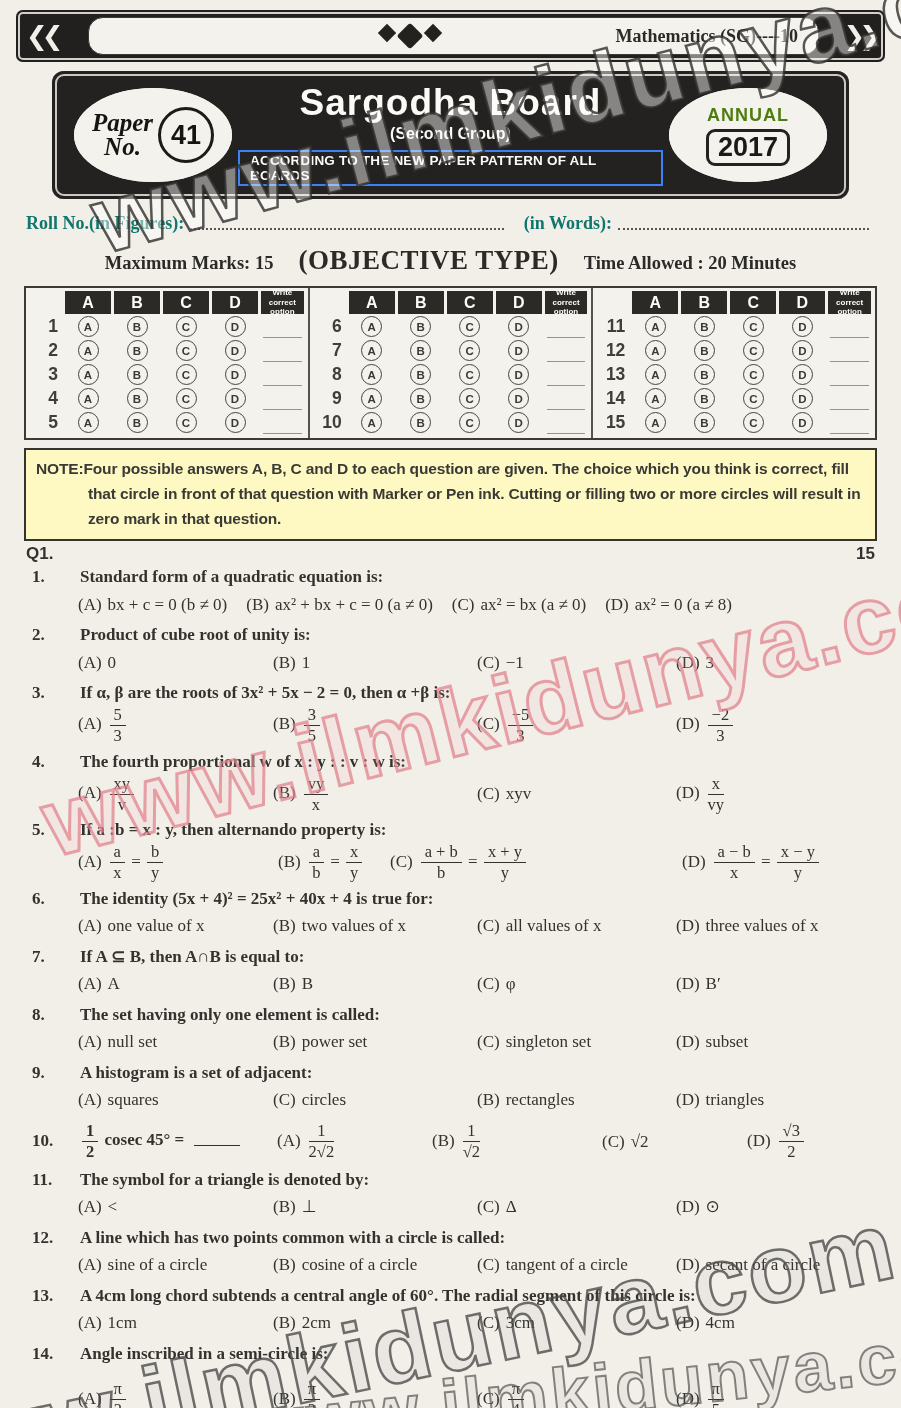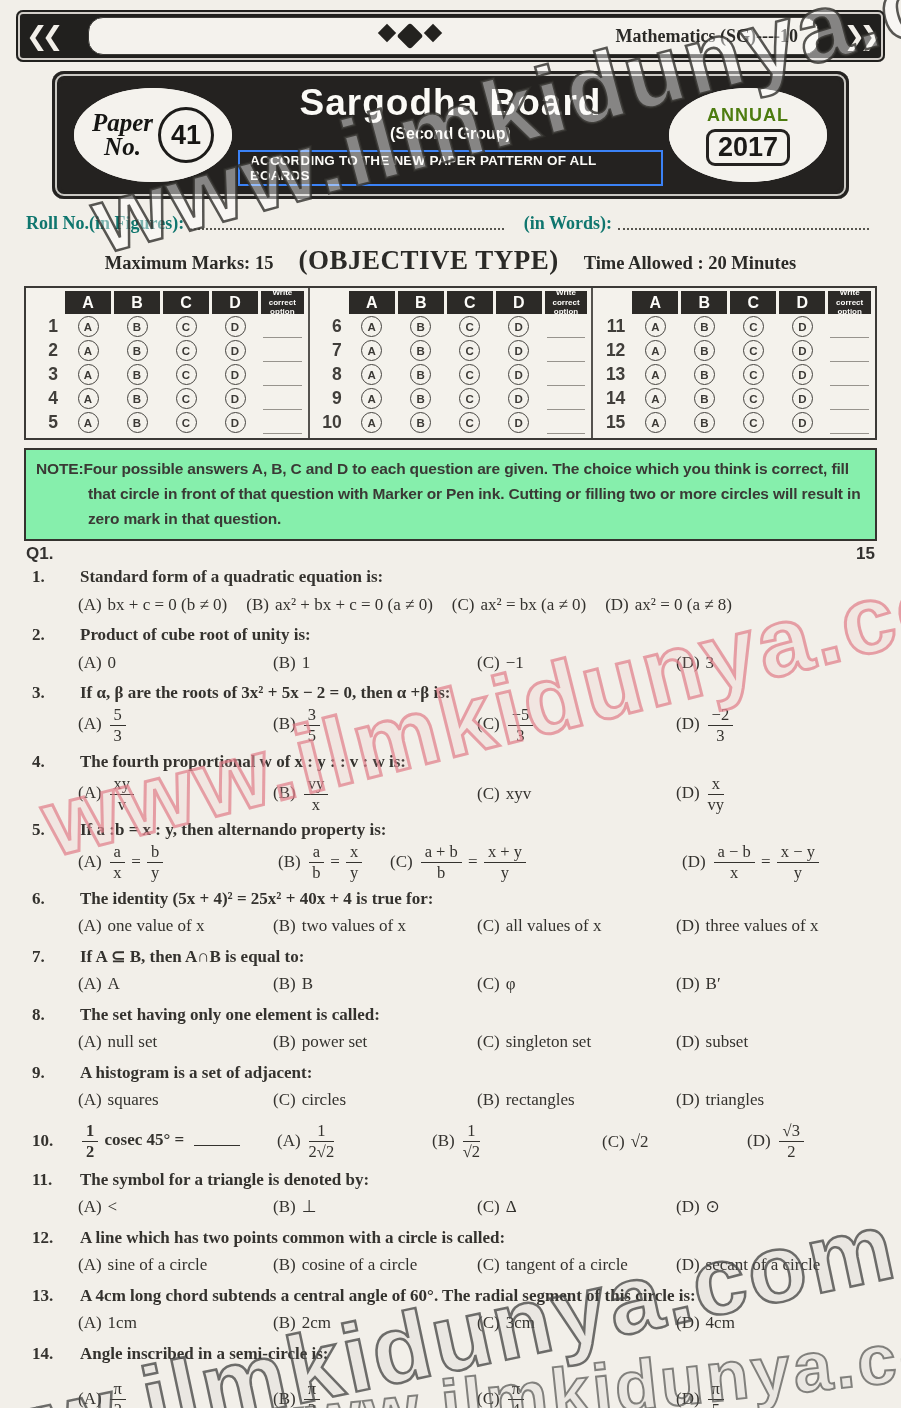--- a/index.html
+++ b/index.html
@@ -75,21 +75,21 @@
          font-size:8px;line-height:1.2;text-align:center;padding:2px 2px;height:19px;
          display:flex;align-items:center;justify-content:center;}
   .ag-num{font-family:"Liberation Sans",sans-serif;font-weight:bold;font-size:17.5px;color:#403e3a;
           text-align:right;padding-right:4px;}
   .ag-bcell{display:flex;align-items:center;justify-content:center;height:22px;}
   .bubble{width:19px;height:19px;border:1.6px solid #45433f;border-radius:50%;display:flex;align-items:center;
           justify-content:center;font-family:"Liberation Sans",sans-serif;font-size:11.5px;font-weight:bold;color:#3b3935;}
   .ag-wline{height:22px;border-bottom:1.3px solid #97948d;margin:0 2px;}
 
   
-  .note-box{margin:8px 24px 0;border:2px solid #35332f;padding:7px 10px 8px;background:#86efac;}
+  .note-box{margin:8px 24px 0;border:2px solid #35332f;padding:7px 10px 8px;background:#fef9c3;}
   .note-text{font-family:"Liberation Sans",sans-serif;font-weight:bold;font-size:15.5px;line-height:1.6;
              color:#3a3935;letter-spacing:-.15px;padding-left:52px;text-indent:-52px;}
   .q1-row{margin:3px 26px 0;display:flex;justify-content:space-between;
           font-family:"Liberation Sans",sans-serif;font-weight:bold;font-size:17px;color:#343230;}
 
   
   .questions{margin:2px 30px 0;font-size:17px;color:#34322e;}
   .question-item{margin-bottom:5px;}
   .q-head{display:flex;align-items:baseline;}
   .q-num{flex:0 0 48px;font-weight:bold;padding-left:2px;}

